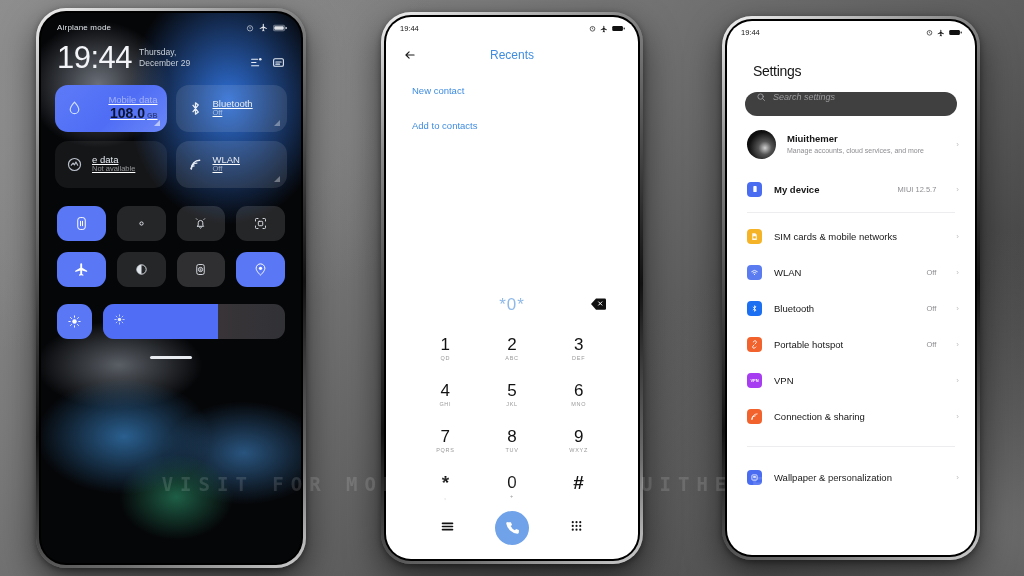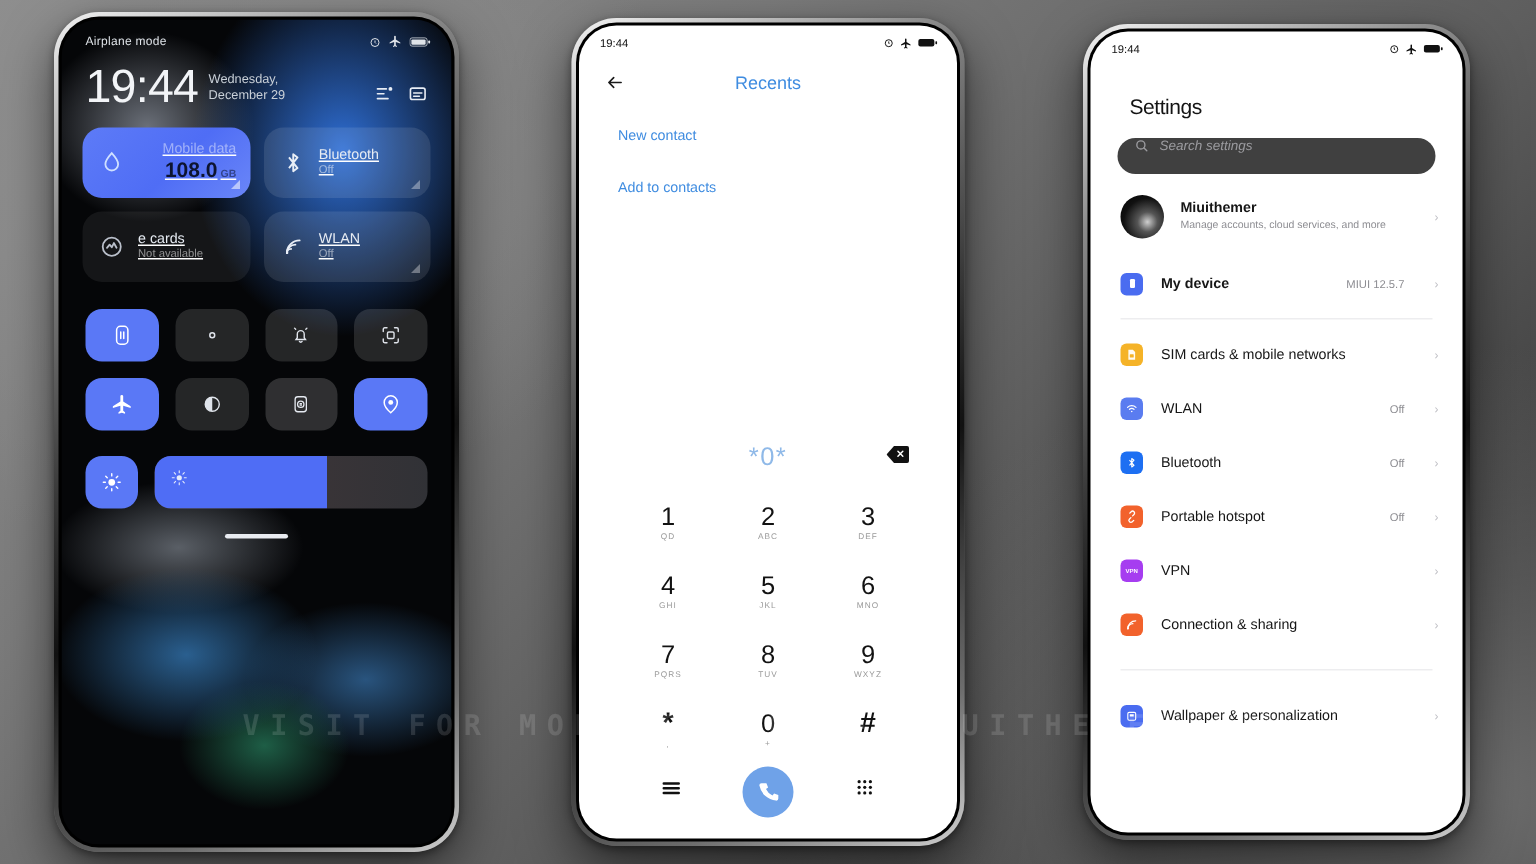--- a/index.html
+++ b/index.html
@@ -184,21 +184,21 @@
               <rect x="0.5" y="1.5" width="23" height="11" rx="3" fill="none" stroke="#dfe3e8"></rect>
               <rect x="2.5" y="3.5" width="19" height="7" rx="1.6" fill="#dfe3e8"></rect>
               <rect x="25" y="5" width="2.5" height="4" rx="1" fill="#dfe3e8"></rect>
             </svg>
       </span>
     </div>
 
     <div class="l-clockrow">
       <div class="l-time">19:44</div>
       <div class="l-date">
-        <div>Wednesday,</div>
+        <div>Thursday,</div>
         <div>December 29</div>
       </div>
       <div class="l-hdr-icons">
         <svg width="13" height="13" viewBox="0 0 24 24" fill="none" stroke="#e8edf5" stroke-width="2" stroke-linecap="round">
               <path d="M3 6h11M3 12h8M3 18h13"></path>
               <circle cx="19" cy="6" r="2.4" fill="#e8edf5" stroke="none"></circle>
             </svg>
         <svg width="13" height="13" viewBox="0 0 24 24" fill="none" stroke="#e8edf5" stroke-width="2">
               <rect x="3" y="5" width="18" height="14" rx="2.5"></rect>
               <path d="M7 11h10M7 15h7" stroke-linecap="round"></path>
@@ -237,21 +237,21 @@
       </div>
 
       <div class="tile-big dim">
         <div class="tb-icon">
           <svg width="17" height="17" viewBox="0 0 24 24" fill="none" stroke="#b9bfca" stroke-width="1.7">
                 <circle cx="12" cy="12" r="8.5"></circle>
                 <path d="M7.5 13l2.5-3 2 2.5 2-4 2.5 4.5" stroke-linecap="round" stroke-linejoin="round"></path>
               </svg>
         </div>
         <div class="tb-text">
-          <span class="tb-title">e cards</span>
+          <span class="tb-title">e data</span>
           <span class="tb-sub">Not available</span>
         </div>
       </div>
 
       <div class="tile-big off">
         <div class="tb-icon">
           <svg width="17" height="17" viewBox="0 0 24 24" fill="none" stroke="#e9eef6" stroke-width="1.8" stroke-linecap="round">
                 <path d="M6 18a12 12 0 0 1 12-12"></path>
                 <path d="M6 18a8 8 0 0 1 8-8"></path>
                 <path d="M6 18a4 4 0 0 1 4-4"></path>

